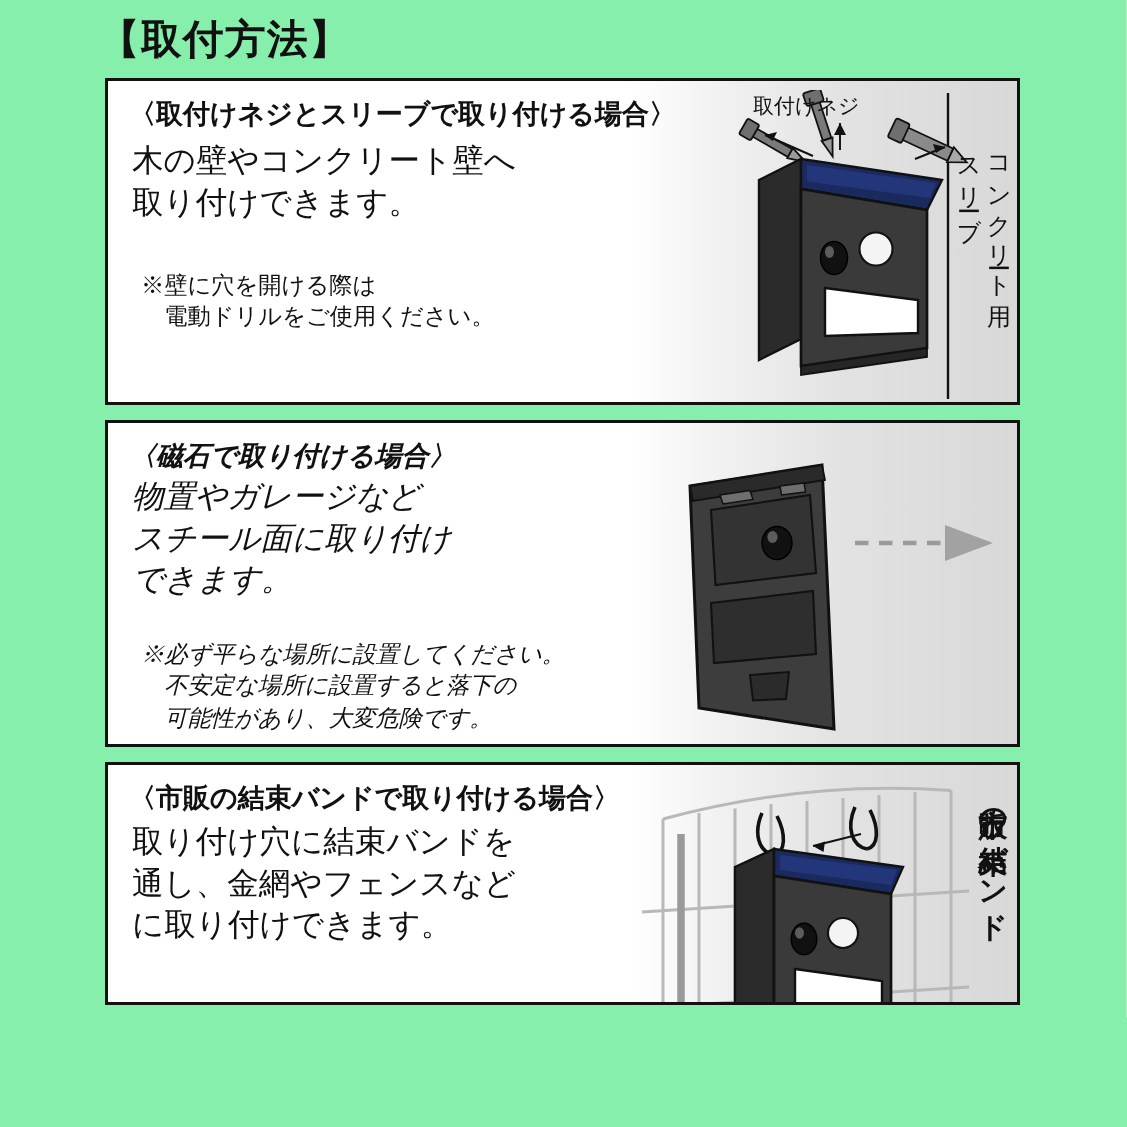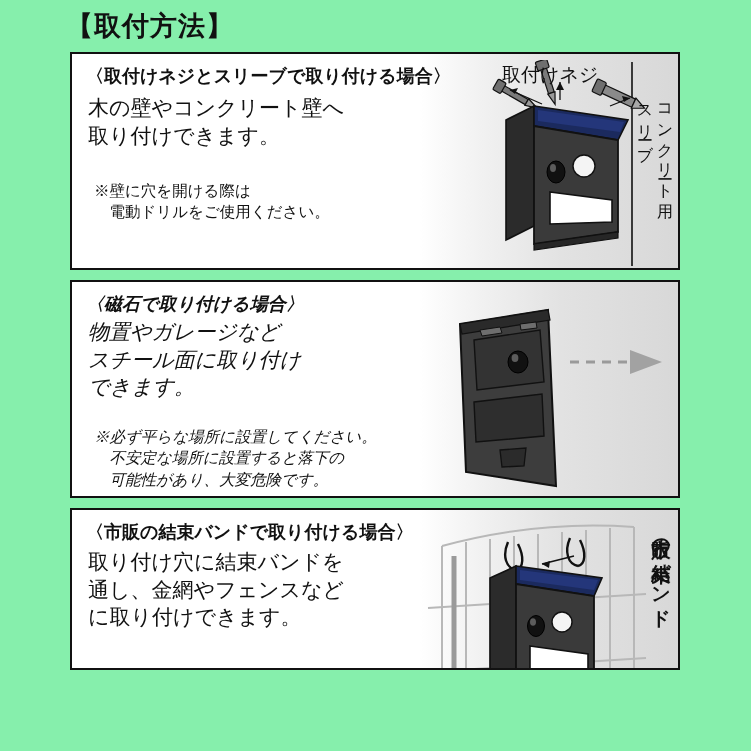--- a/index.html
+++ b/index.html
@@ -89,21 +89,21 @@
     font-size: 16px;
     line-height: 1.15;
     color: #111111;
     letter-spacing: 1px;
     white-space: nowrap;
   }
   .vlabel.big { font-size: 19px; font-weight: bold; }
 
   .hlabel {
     position: absolute;
-    font-size: 19px;
+    font-size: 14px;
     color: #111111;
     white-space: nowrap;
   }
 
   
   .lamp {
     position: absolute;
   }
   .lamp svg { display: block; }
 </style>

